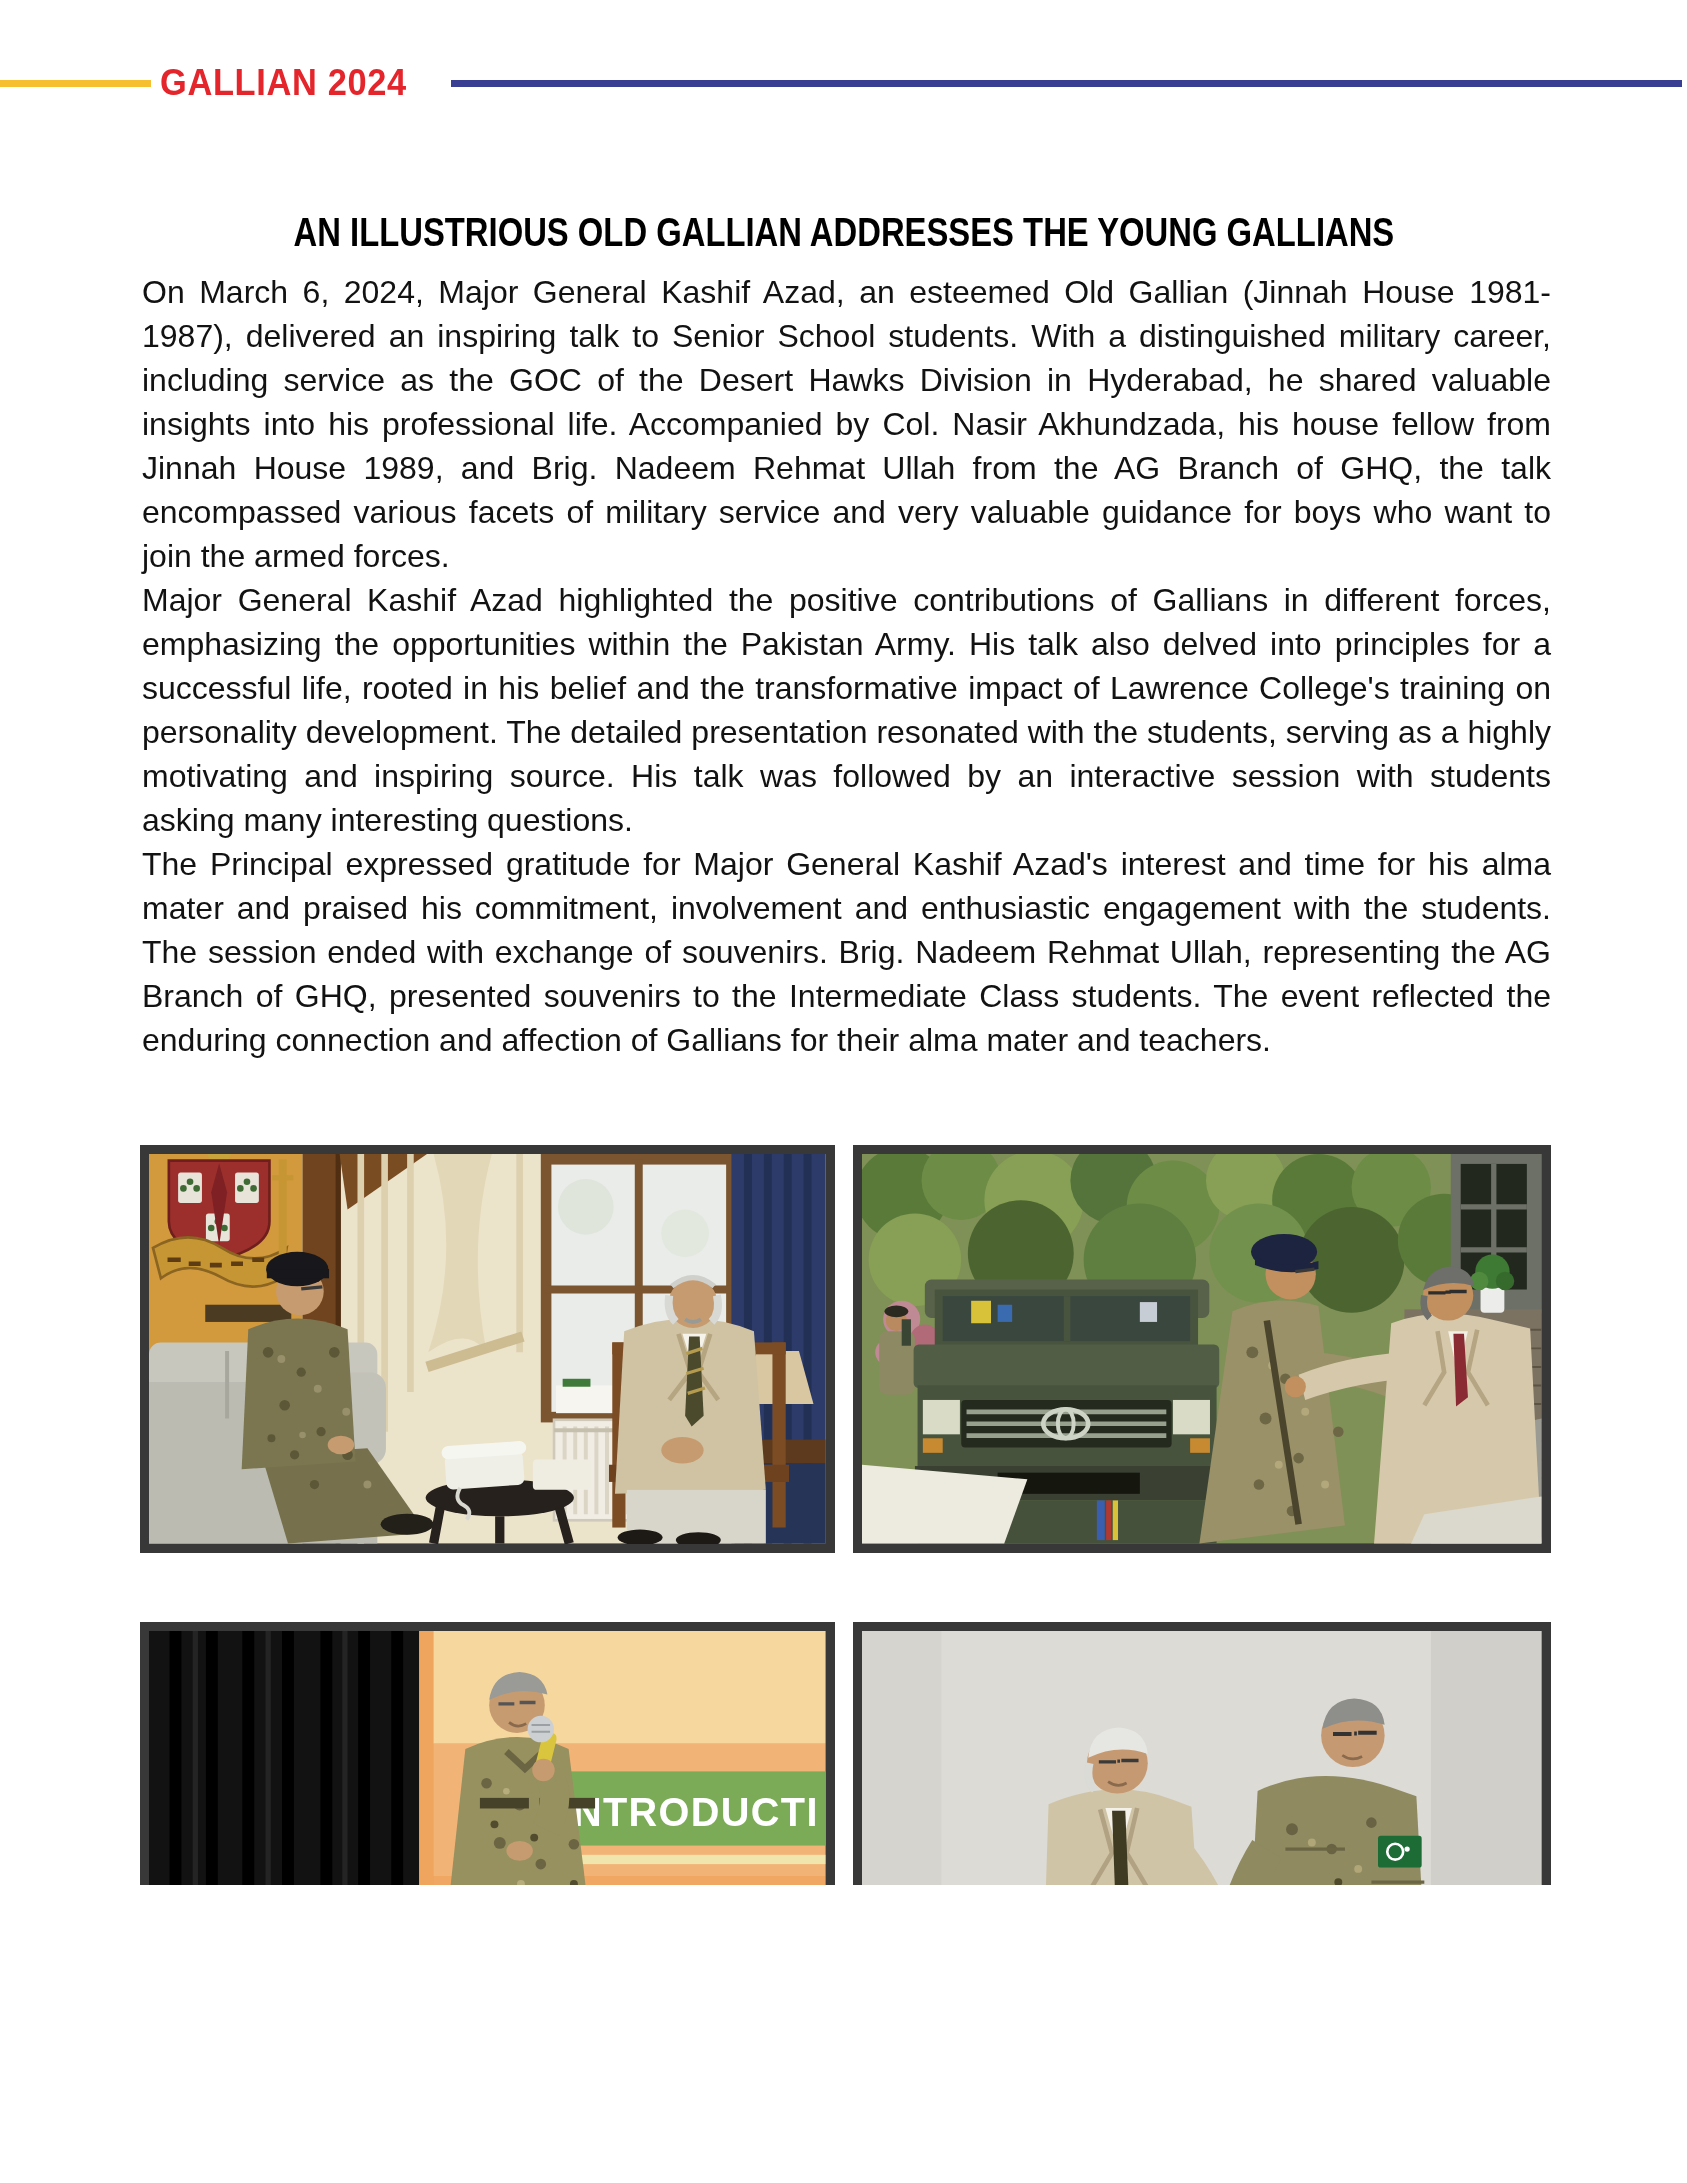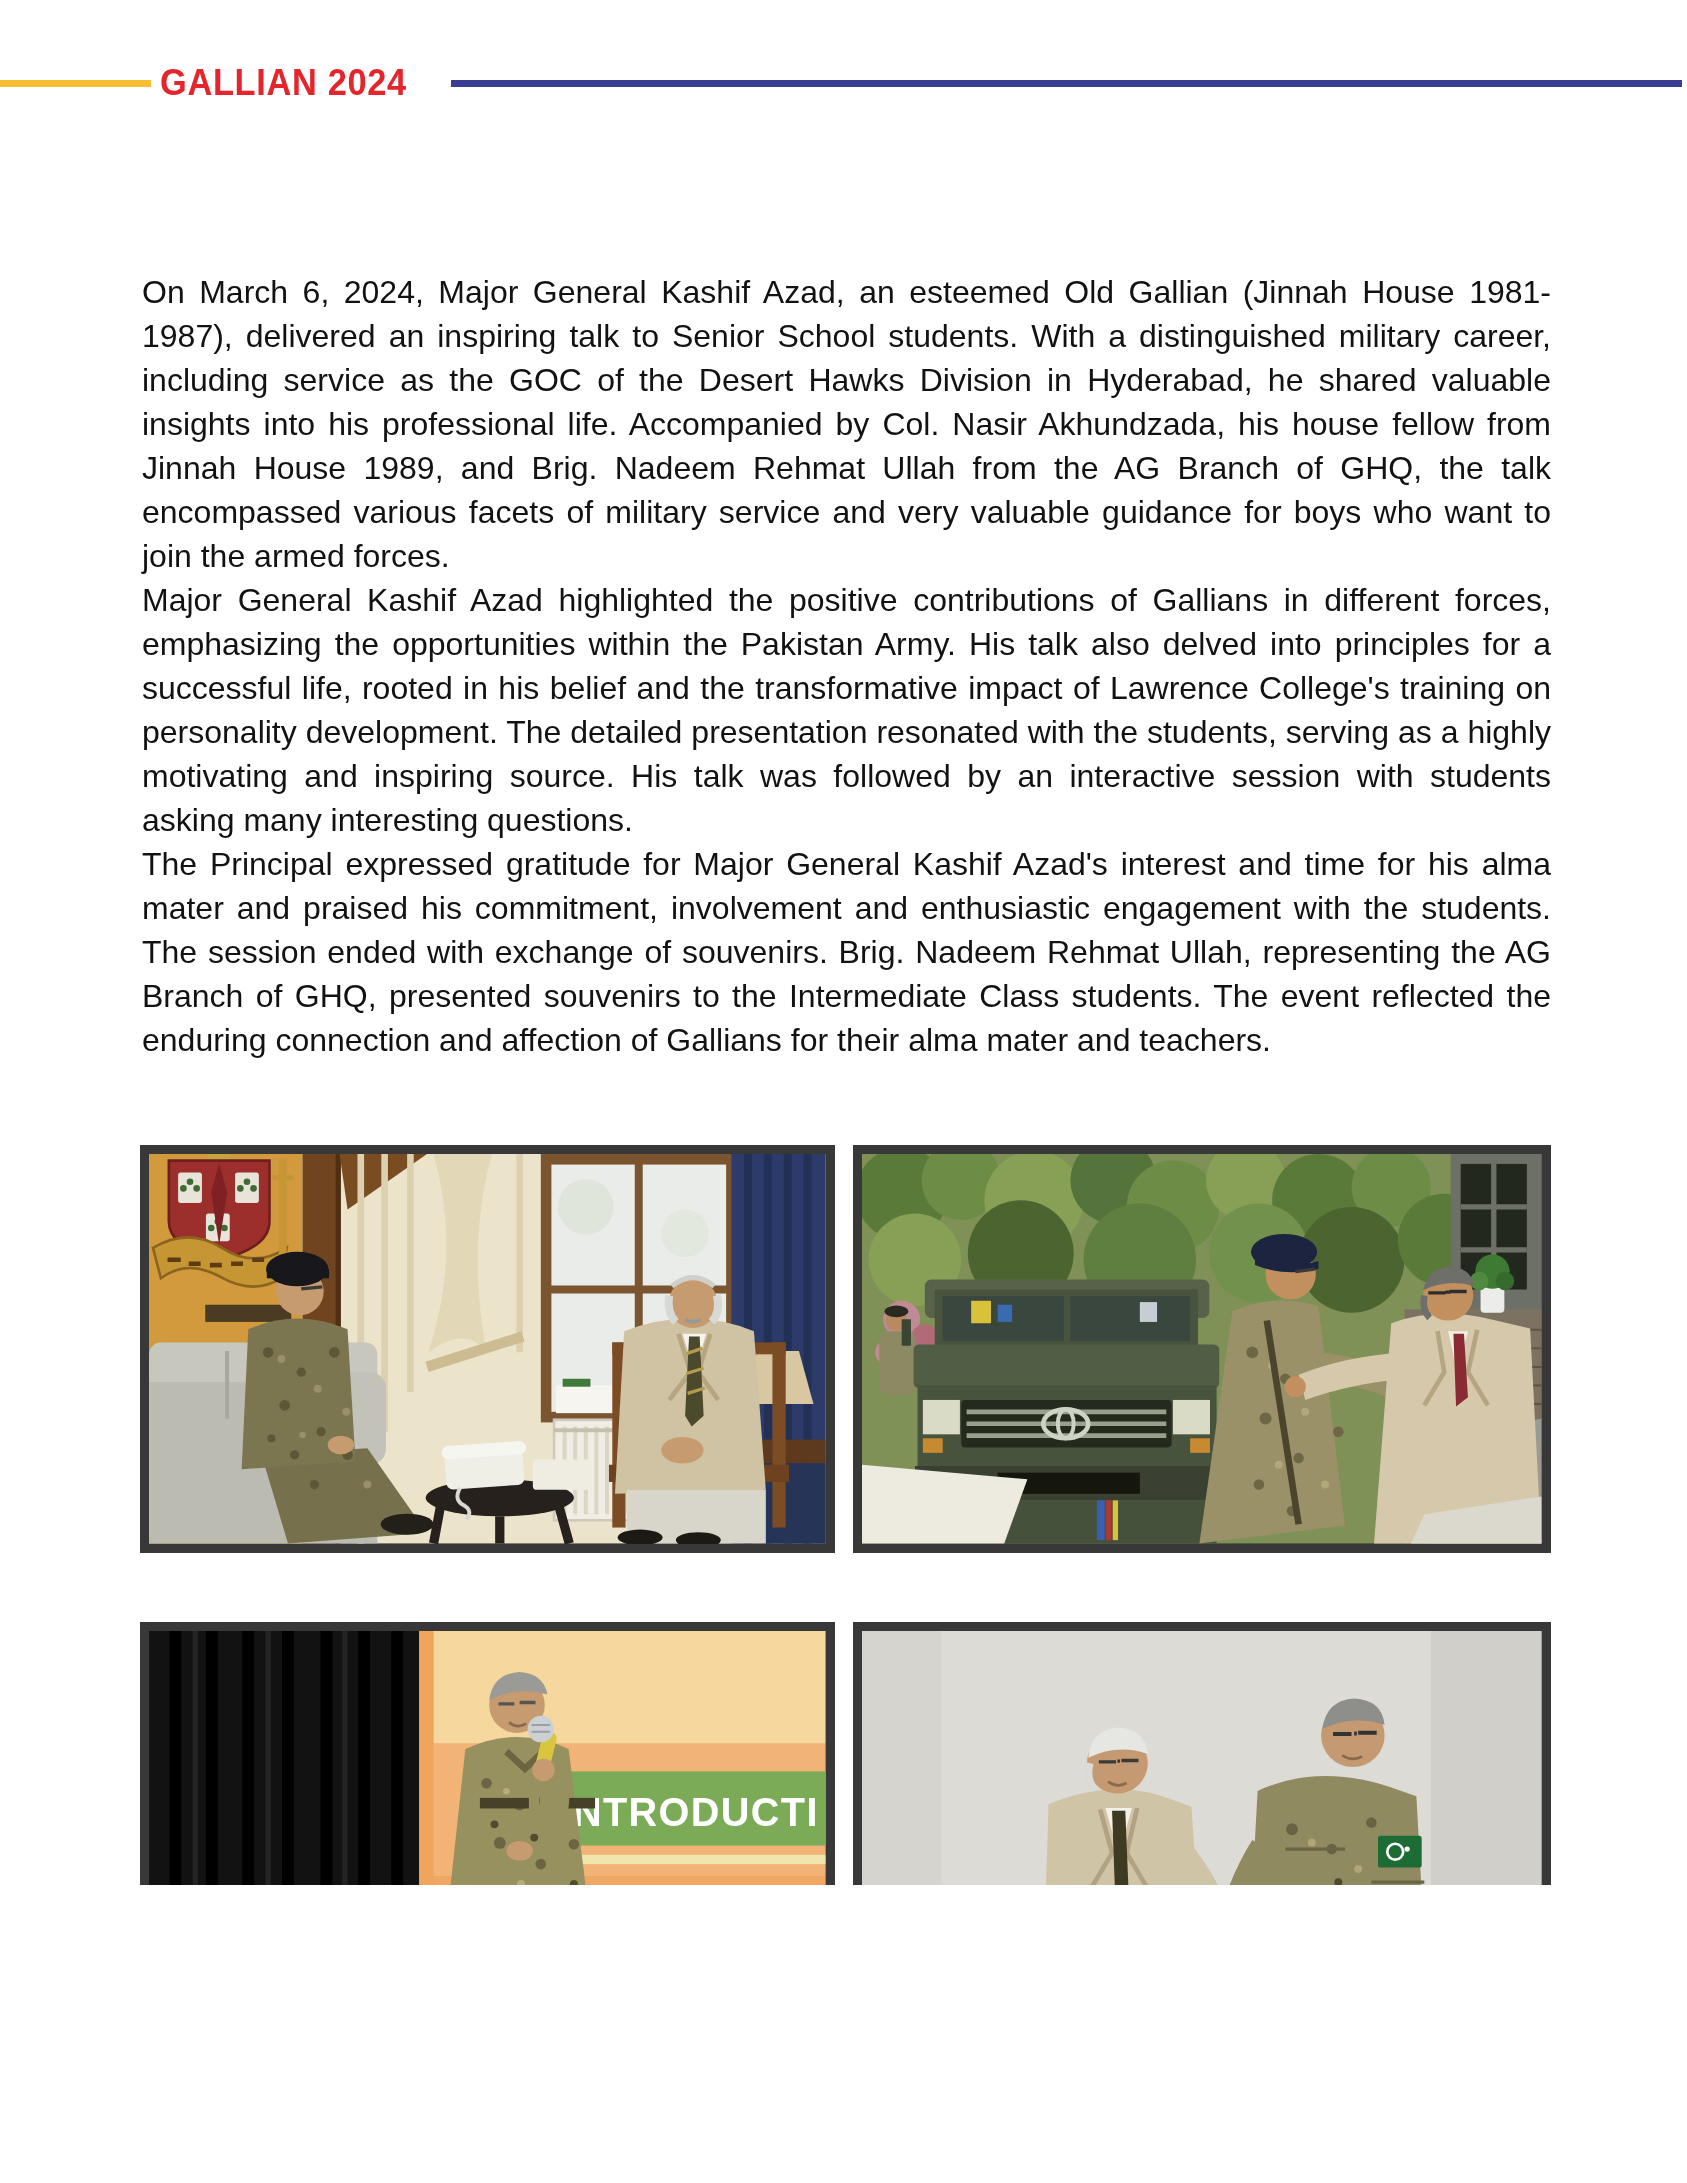--- a/index.html
+++ b/index.html
@@ -50,20 +50,23 @@
 </style>
 </head>
 <body>
 
 <div class="page">
 
   <div class="rule rule-yellow"></div>
   <div class="magazine-title">GALLIAN 2024</div>
   <div class="rule rule-blue"></div>
 
+  <div class="title-line article-subtitle">
+    <span class="squeeze">AN ILLUSTRIOUS OLD GALLIAN ADDRESSES THE YOUNG GALLIANS</span>
+  </div>
 
   <div class="article-body">
     <p>On March 6, 2024, Major General Kashif Azad, an esteemed Old Gallian (Jinnah House 1981-1987), delivered an inspiring talk to Senior School students. With a distinguished military career, including service as the GOC of the Desert Hawks Division in Hyderabad, he shared valuable insights into his professional life. Accompanied by Col. Nasir Akhundzada, his house fellow from Jinnah House 1989, and Brig. Nadeem Rehmat Ullah from the AG Branch of GHQ, the talk encompassed various facets of military service and very valuable guidance for boys who want to join the armed forces.</p>
     <p>Major General Kashif Azad highlighted the positive contributions of Gallians in different forces, emphasizing the opportunities within the Pakistan Army. His talk also delved into principles for a successful life, rooted in his belief and the transformative impact of Lawrence College's training on personality development. The detailed presentation resonated with the students, serving as a highly motivating and inspiring source. His talk was followed by an interactive session with students asking many interesting questions.</p>
     <p>The Principal expressed gratitude for Major General Kashif Azad's interest and time for his alma mater and praised his commitment, involvement and enthusiastic engagement with the students. The session ended with exchange of souvenirs. Brig. Nadeem Rehmat Ullah, representing the AG Branch of GHQ, presented souvenirs to the Intermediate Class students. The event reflected the enduring connection and affection of Gallians for their alma mater and teachers.</p>
   </div>
 
   <figure class="photo photo-1">
     <svg viewBox="0 0 1022 589" preserveAspectRatio="none">
       <rect width="1022" height="589" fill="#ece3cb"></rect>

